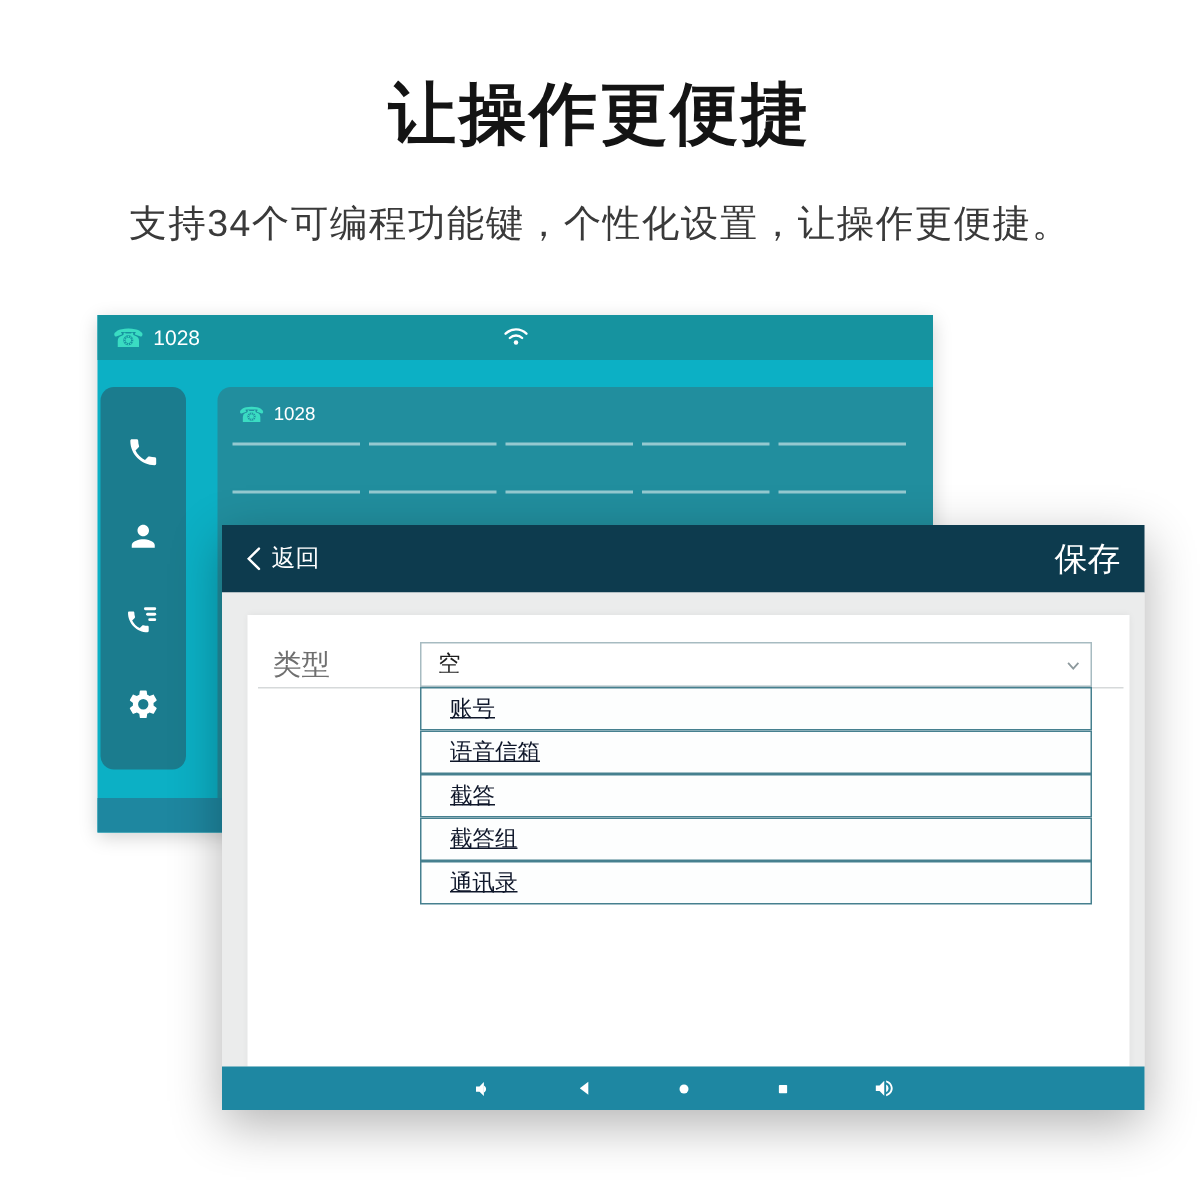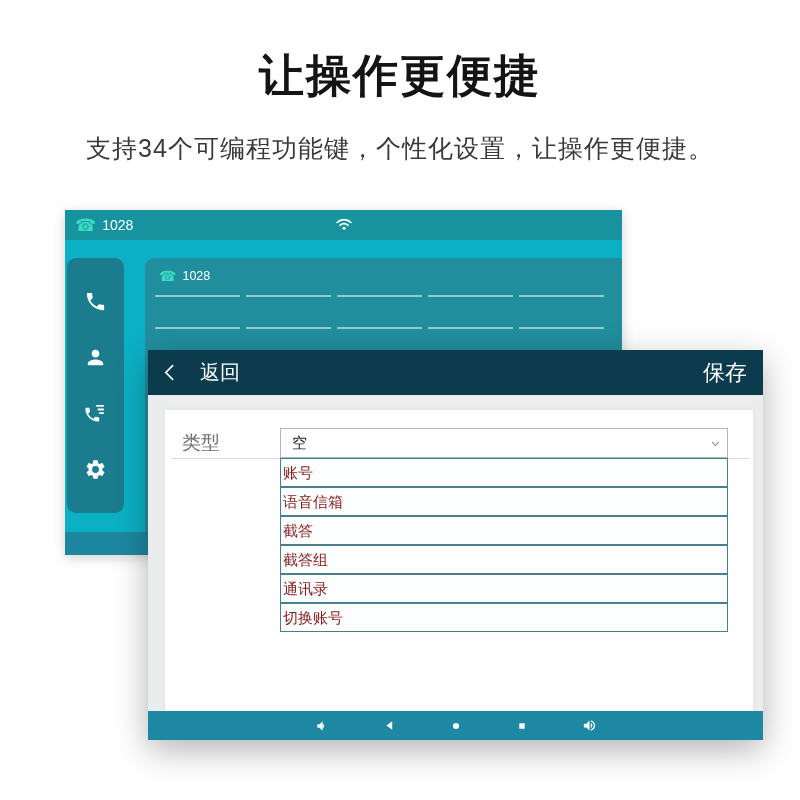--- a/index.html
+++ b/index.html
@@ -35,40 +35,40 @@
   .key-line-row { position:absolute; left:10px; right:18px; display:flex; gap:6px; }
   .key-line-row.r1 { top:37px; } .key-line-row.r2 { top:69px; }
   .key-line { flex:1; height:2px; background:rgba(255,255,255,.52); }
   .back-navband { position:absolute; left:0; bottom:0; width:100%; height:23px; background:#1e87a0; }
 
   
   .overlay { position:absolute; left:148px; top:350px; width:615px; height:390px;
              box-shadow:0 10px 32px rgba(0,0,0,.30); background:#ebecec; }
   .ov-header { position:relative; width:100%; height:45px; background:#0d3b4e;
                display:flex; align-items:center; padding:0 16px; }
-  .back-btn { display:flex; align-items:center; gap:26px; color:#ffffff; font-size:20px; cursor:pointer; }
+  .back-btn { display:flex; align-items:center; gap:7px; color:#ffffff; font-size:16px; cursor:pointer; }
   .ov-title { position:absolute; left:0; width:100%; text-align:center; color:#ffffff;
               font-size:17px; pointer-events:none; }
   .save-btn { margin-left:auto; color:#ffffff; font-size:22px; cursor:pointer; position:relative; }
 
   .ov-body { position:absolute; left:0; right:0; top:45px; bottom:29px;
              background:#ebecec; overflow:hidden; }
   .card { position:absolute; left:17px; top:15px; width:588px; height:310px;
           background:#ffffff; box-shadow:0 0 5px rgba(0,0,0,.06); }
   .type-label { position:absolute; left:34px; top:35px; font-size:19px; color:#6f6f6f; }
   .row-divider { position:absolute; left:24px; right:14px; top:63px; height:1px; background:#d6d9da; }
 
   .select-box { position:absolute; left:132px; top:33px; width:448px; height:30px;
                 background:#ffffff; border:1px solid #a7bbc1; z-index:2; cursor:pointer; }
   .select-value { font-size:15px; color:#1d1d1d; line-height:28px; padding-left:11px; }
   .select-chevron { position:absolute; right:7px; top:12px; }
 
   .options { position:absolute; left:132px; top:63px; width:448px; z-index:2; }
   .option { height:29px; background:#fdfefe; border:1px solid #46808f;
-            line-height:27px; padding-left:2px; font-size:15px; color:#7f1d1d; cursor:pointer; }
+            line-height:27px; padding-left:19px; font-size:15px; color:#0f172a; cursor:pointer;text-decoration:underline; }
 
   .ov-navbar { position:absolute; left:0; bottom:0; width:100%; height:29px; background:#1e87a2;
                display:flex; align-items:center; justify-content:center; gap:54px; z-index:5; }
   .nav-btn { display:flex; align-items:center; justify-content:center; cursor:pointer; }
 
   svg { display:block; }
 </style>
 </head>
 <body>
 
@@ -178,21 +178,20 @@
           </svg>
         </span>
       </div>
 
       <div class="options">
         <div class="option">账号</div>
         <div class="option">语音信箱</div>
         <div class="option">截答</div>
         <div class="option">截答组</div>
         <div class="option">通讯录</div>
-        <div class="option">切换账号</div>
       </div>
     </div>
 
     <div class="ov-navbar">
       <div class="nav-btn">
         <span>
           <svg width="14" height="14" viewBox="0 0 24 24" fill="#ffffff">
             <path d="M4 9v6h4l5 5V4L8 9H4z"></path>
             <path d="M15.5 12c0-1.8-.9-3.3-2.5-4.1v8.2c1.6-.8 2.5-2.3 2.5-4.1z"></path>
           </svg>

